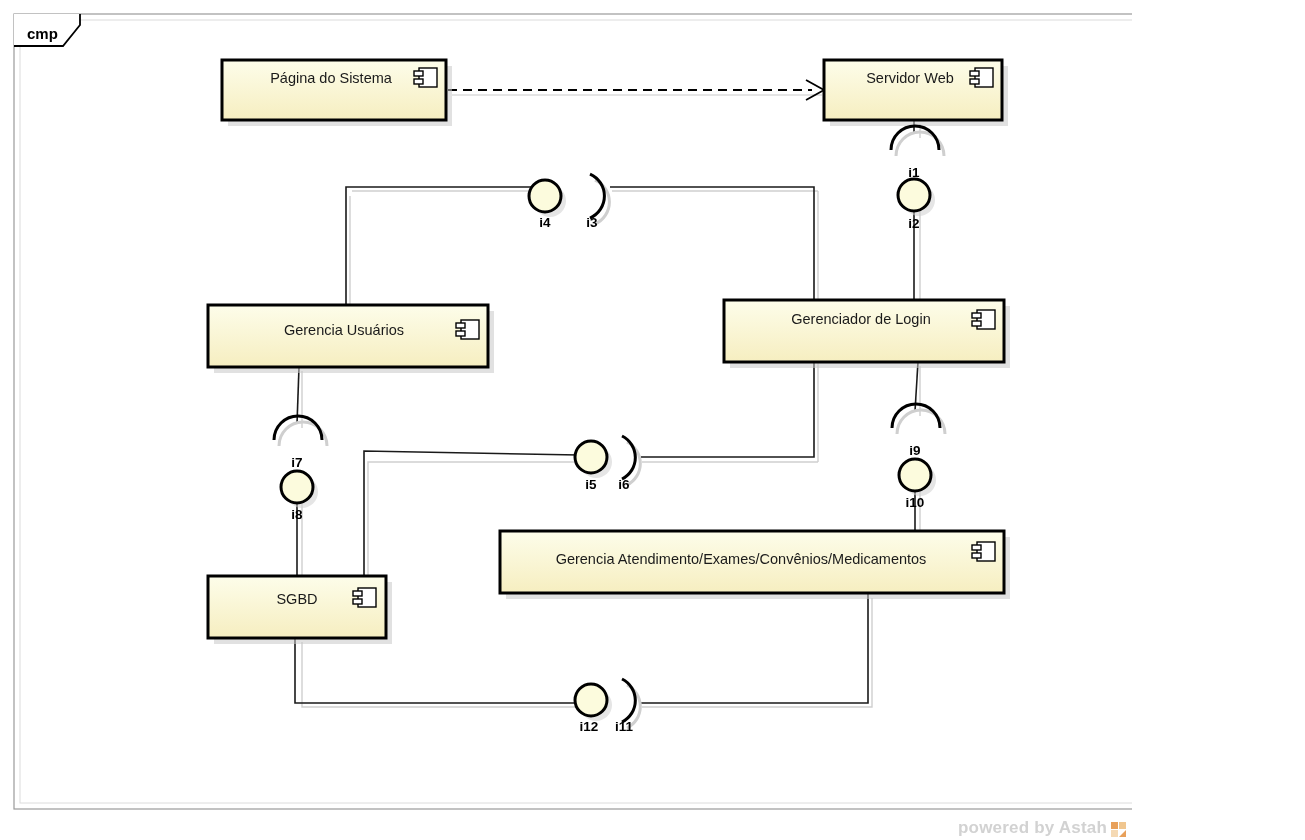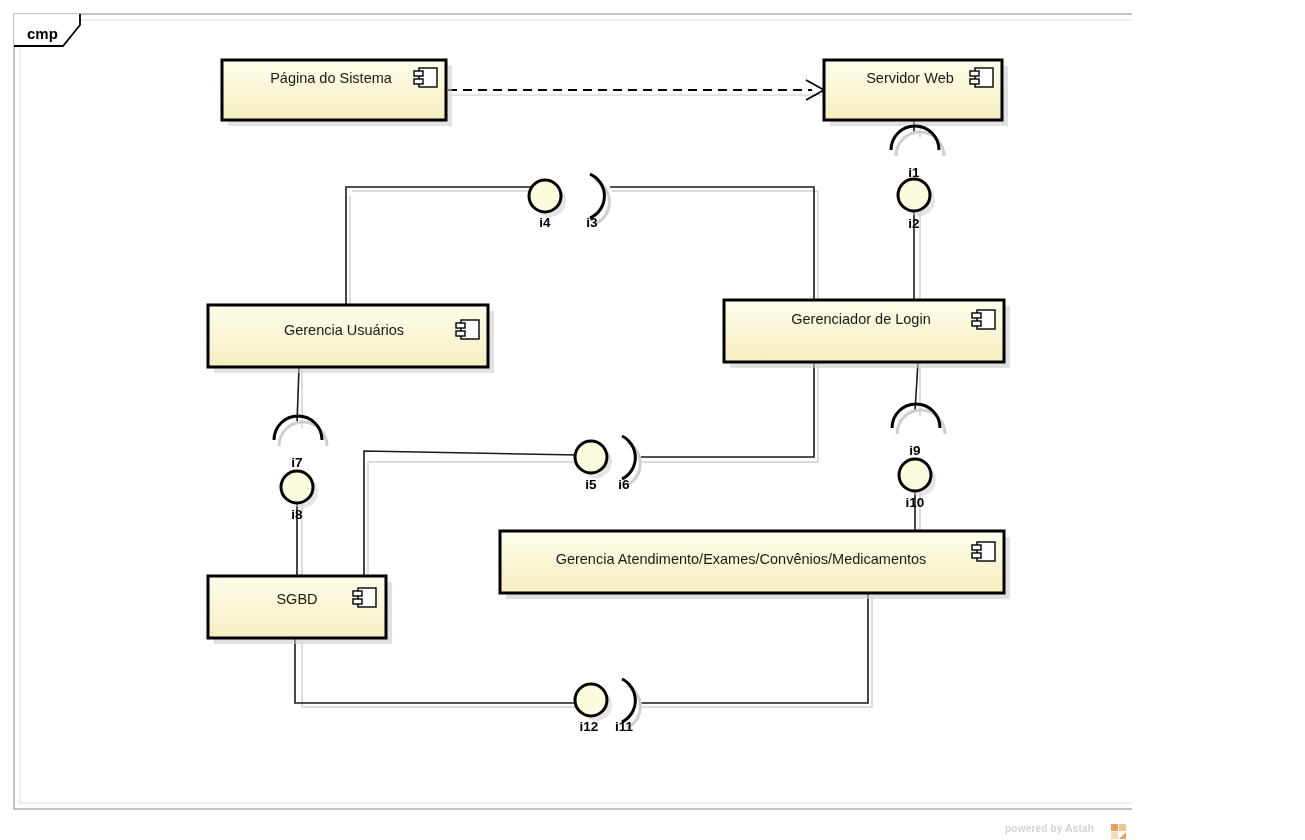--- a/index.html
+++ b/index.html
@@ -39,27 +39,27 @@
     font-size: 13.5px;
     font-weight: bold;
     fill: #000000;
     text-anchor: middle;
   }
   .watermark {
     position: absolute;
     right: 6px;
     bottom: 2px;
     font-family: "Liberation Sans", sans-serif;
-    font-size: 10px;
+    font-size: 17px;
     font-weight: bold;
     color: #d2d2d2;
     letter-spacing: 0.2px;
     display: flex;
-    align-items: flex-start;
-    gap: 17px;
+    align-items: center;
+    gap: 4px;
     user-select: none;
   }
   .astah-mark {
     display: inline-block;
     width: 15px;
     height: 15px;
     position: relative;
     top: 1px;
   }
 </style>

